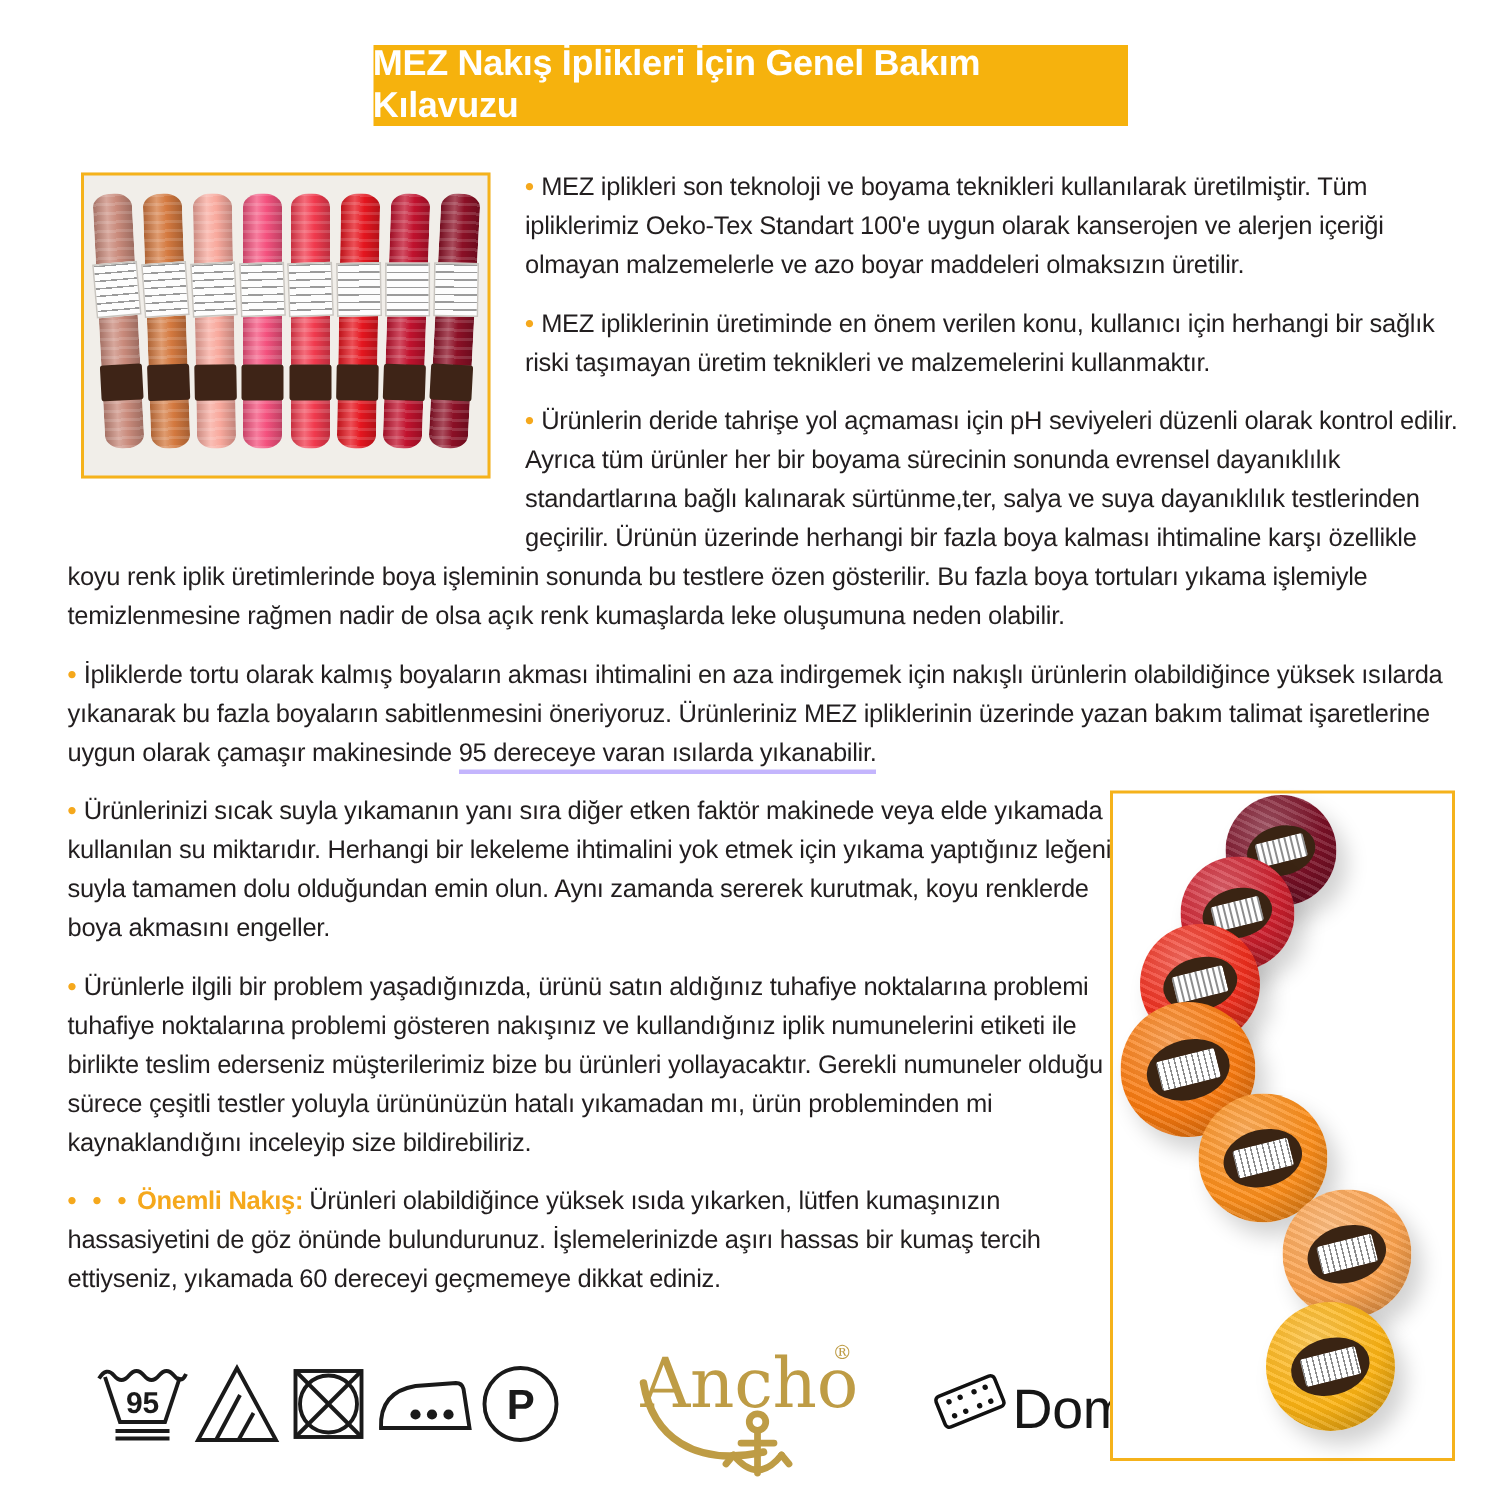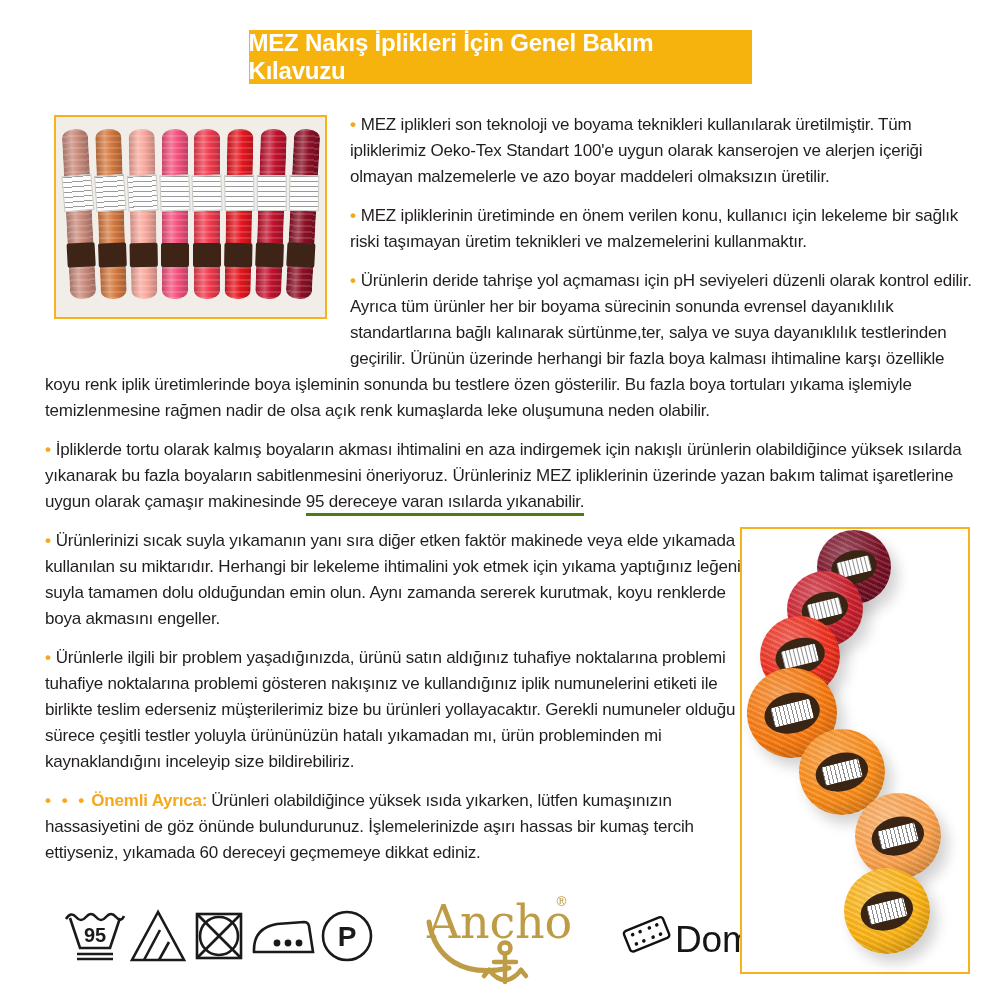--- a/index.html
+++ b/index.html
@@ -20,21 +20,21 @@
   .ball{position:absolute;border-radius:50%;}
   .ball::before{content:'';position:absolute;left:50%;top:50%;width:62%;height:44%;
     transform:translate(-50%,-50%) rotate(-14deg);background:#3a2413;border-radius:50%;}
   .blabel{position:absolute;left:50%;top:50%;width:44%;height:22%;
     transform:translate(-50%,-50%) rotate(-14deg);background:
     repeating-linear-gradient(90deg, rgba(120,120,120,.85) 0 1px, transparent 1px 4px),#fff;
     border-radius:2px;}
   .photo-right{position:absolute;left:740px;top:497px;width:226px;height:443px;
     border:2px solid #F5B21B;background:#ffffff;}
   .bullet{color:#F5A81C;font-weight:bold;margin-right:5px;}
-  .hl{border-bottom:3px solid #4d7c0f;padding-bottom:2px;}
+  .hl{border-bottom:3px solid #c4b5fd;padding-bottom:2px;}
   .narrow{max-width:708px;}
   .wbullets{color:#F5A81C;font-weight:bold;letter-spacing:3px;margin-right:4px;}
   .wlabel{color:#F5A81C;font-weight:bold;margin-right:4px;}
   .footer{display:flex;align-items:flex-start;margin:26px 0 0 18px;}
   .symbols{display:flex;margin-top:14px;}
   .symbols svg{display:block;}
   .logo-anchor{margin-left:36px;margin-top:-6px;}
   .logo-domino{margin-left:40px;margin-top:18px;}
   .sym{stroke:#1a1a1a;stroke-width:2.6;fill:none;}
   .symtxt{font-family:"Liberation Sans",sans-serif;font-weight:bold;fill:#1a1a1a;stroke:none;}
@@ -80,31 +80,31 @@
           <div class="sband"></div>
         </div>
         <div class="skein" style="background: repeating-linear-gradient(rgba(255, 255, 255, 0.14) 0px, rgba(255, 255, 255, 0.14) 2px, rgba(0, 0, 0, 0) 2px, rgba(0, 0, 0, 0) 6px), linear-gradient(90deg, rgb(115, 13, 31), rgb(169, 76, 92) 35%, rgb(140, 16, 38) 60%, rgb(109, 12, 30)); transform: rotate(3deg);">
           <div class="slabel"></div>
           <div class="sband"></div>
         </div>
       </div>
 
     <p><span class="bullet">•</span><span>MEZ iplikleri son teknoloji ve boyama teknikleri kullanılarak üretilmiştir. Tüm ipliklerimiz Oeko-Tex Standart 100'e uygun olarak kanserojen ve alerjen içeriği olmayan malzemelerle ve azo boyar maddeleri olmaksızın üretilir.</span></p>
 
-    <p><span class="bullet">•</span><span>MEZ ipliklerinin üretiminde en önem verilen konu, kullanıcı için lekeleme bir sağlık riski taşımayan üretim teknikleri ve malzemelerini kullanmaktır.</span></p>
+    <p><span class="bullet">•</span><span>MEZ ipliklerinin üretiminde en önem verilen konu, kullanıcı için herhangi bir sağlık riski taşımayan üretim teknikleri ve malzemelerini kullanmaktır.</span></p>
 
     <p><span class="bullet">•</span><span>Ürünlerin deride tahrişe yol açmaması için pH seviyeleri düzenli olarak kontrol edilir. Ayrıca tüm ürünler her bir boyama sürecinin sonunda evrensel dayanıklılık standartlarına bağlı kalınarak sürtünme,ter, salya ve suya dayanıklılık testlerinden geçirilir. Ürünün üzerinde herhangi bir fazla boya kalması ihtimaline karşı özellikle koyu renk iplik üretimlerinde boya işleminin sonunda bu testlere özen gösterilir. Bu fazla boya tortuları yıkama işlemiyle temizlenmesine rağmen nadir de olsa açık renk kumaşlarda leke oluşumuna neden olabilir.</span></p>
 
     <p><span class="bullet">•</span><span>İpliklerde tortu olarak kalmış boyaların akması ihtimalini en aza indirgemek için nakışlı ürünlerin olabildiğince yüksek ısılarda yıkanarak bu fazla boyaların sabitlenmesini öneriyoruz. Ürünleriniz MEZ ipliklerinin üzerinde yazan bakım talimat işaretlerine uygun olarak çamaşır makinesinde </span><span class="hl">95 dereceye varan ısılarda yıkanabilir.</span></p>
 
     <p class="narrow"><span class="bullet">•</span><span>Ürünlerinizi sıcak suyla yıkamanın yanı sıra diğer etken faktör makinede veya elde yıkamada kullanılan su miktarıdır. Herhangi bir lekeleme ihtimalini yok etmek için yıkama yaptığınız leğenin suyla tamamen dolu olduğundan emin olun. Aynı zamanda sererek kurutmak, koyu renklerde boya akmasını engeller.</span></p>
 
     <p class="narrow"><span class="bullet">•</span><span>Ürünlerle ilgili bir problem yaşadığınızda, ürünü satın aldığınız tuhafiye noktalarına problemi tuhafiye noktalarına problemi gösteren nakışınız ve kullandığınız iplik numunelerini etiketi ile birlikte teslim ederseniz müşterilerimiz bize bu ürünleri yollayacaktır. Gerekli numuneler olduğu sürece çeşitli testler yoluyla ürününüzün hatalı yıkamadan mı, ürün probleminden mi kaynaklandığını inceleyip size bildirebiliriz.</span></p>
 
-    <p class="narrow"><span class="wbullets">• • •</span><span class="wlabel">Önemli Ayrıca:</span><span>Ürünleri olabildiğince yüksek ısıda yıkarken, lütfen kumaşınızın hassasiyetini de göz önünde bulundurunuz. İşlemelerinizde aşırı hassas bir kumaş tercih ettiyseniz, yıkamada 60 dereceyi geçmemeye dikkat ediniz.</span></p>
+    <p class="narrow"><span class="wbullets">• • •</span><span class="wlabel">Önemli Nakış:</span><span>Ürünleri olabildiğince yüksek ısıda yıkarken, lütfen kumaşınızın hassasiyetini de göz önünde bulundurunuz. İşlemelerinizde aşırı hassas bir kumaş tercih ettiyseniz, yıkamada 60 dereceyi geçmemeye dikkat ediniz.</span></p>
 
     <div class="footer">
       <div class="symbols">
 
         <svg width="64" height="60" viewBox="0 0 64 60">
           <path class="sym" d="M3,13 Q8,5 13,11 T23,11 T33,11 T43,11 T53,11 T61,10"></path>
           <path class="sym" d="M7,12 L17,42 L47,42 L57,12"></path>
           <text class="symtxt" x="32" y="36" font-size="20" text-anchor="middle">95</text>
           <line class="sym" x1="14" y1="48" x2="50" y2="48"></line>
           <line class="sym" x1="14" y1="53" x2="50" y2="53"></line>

